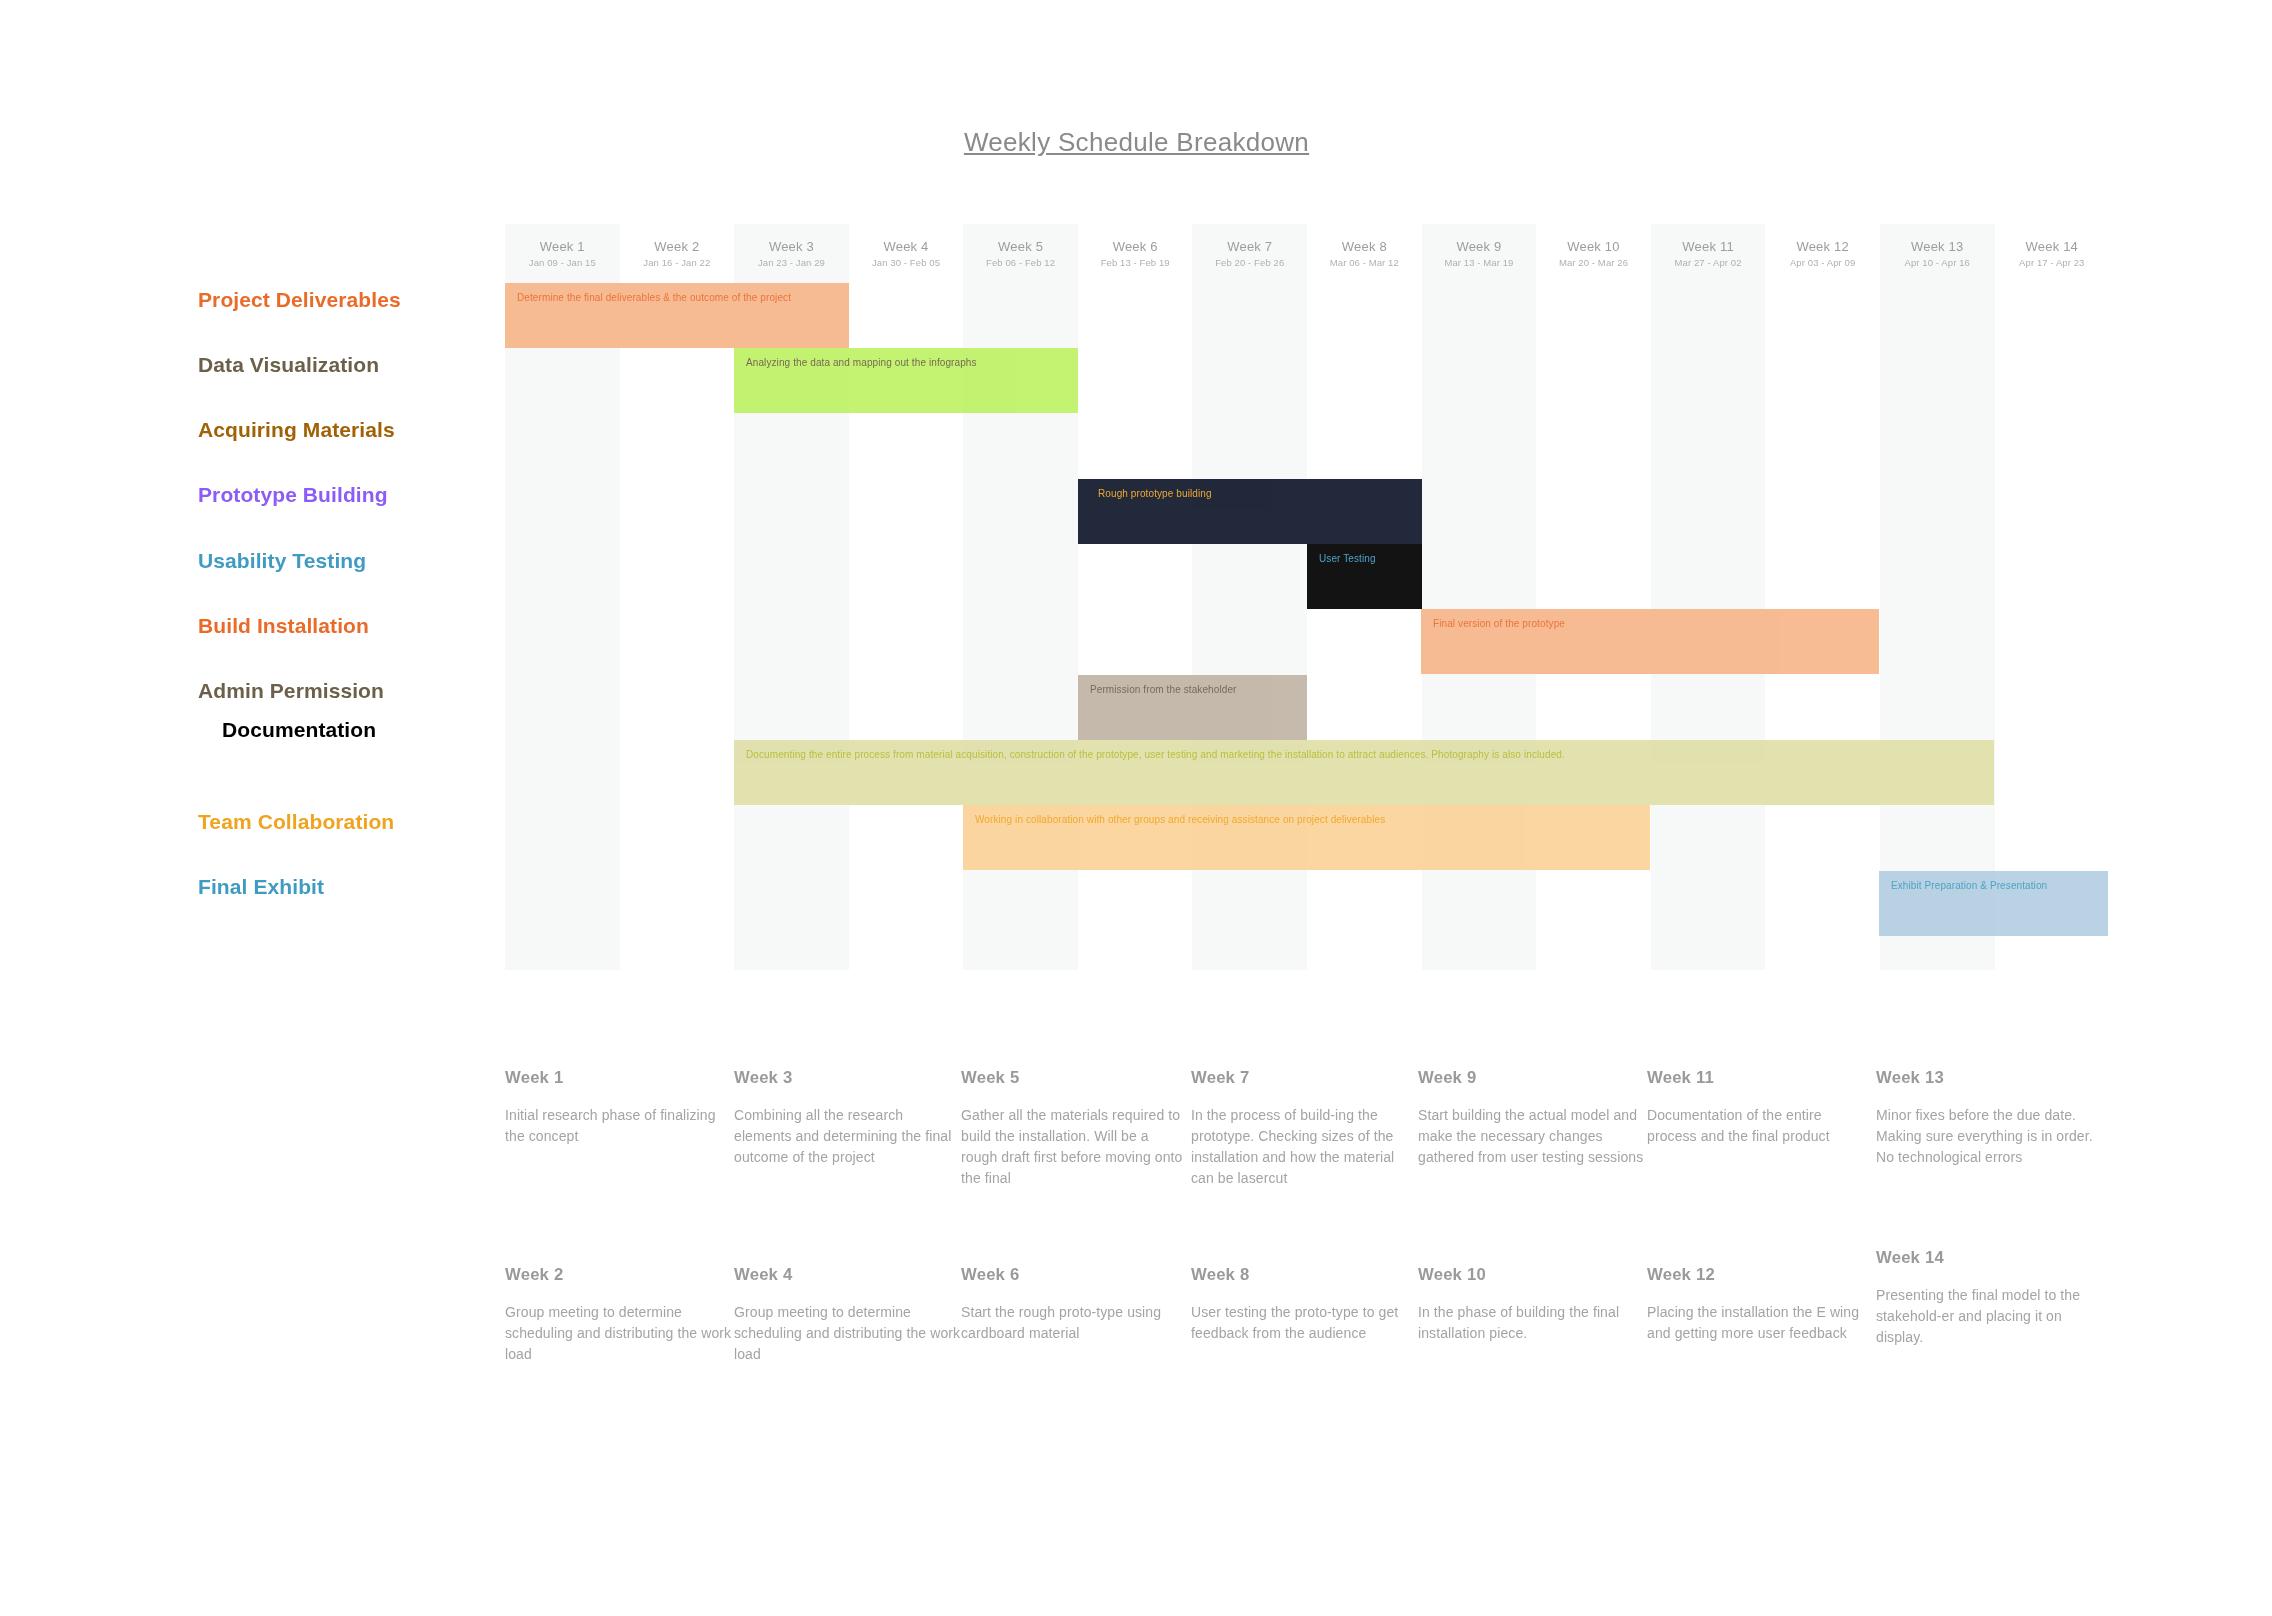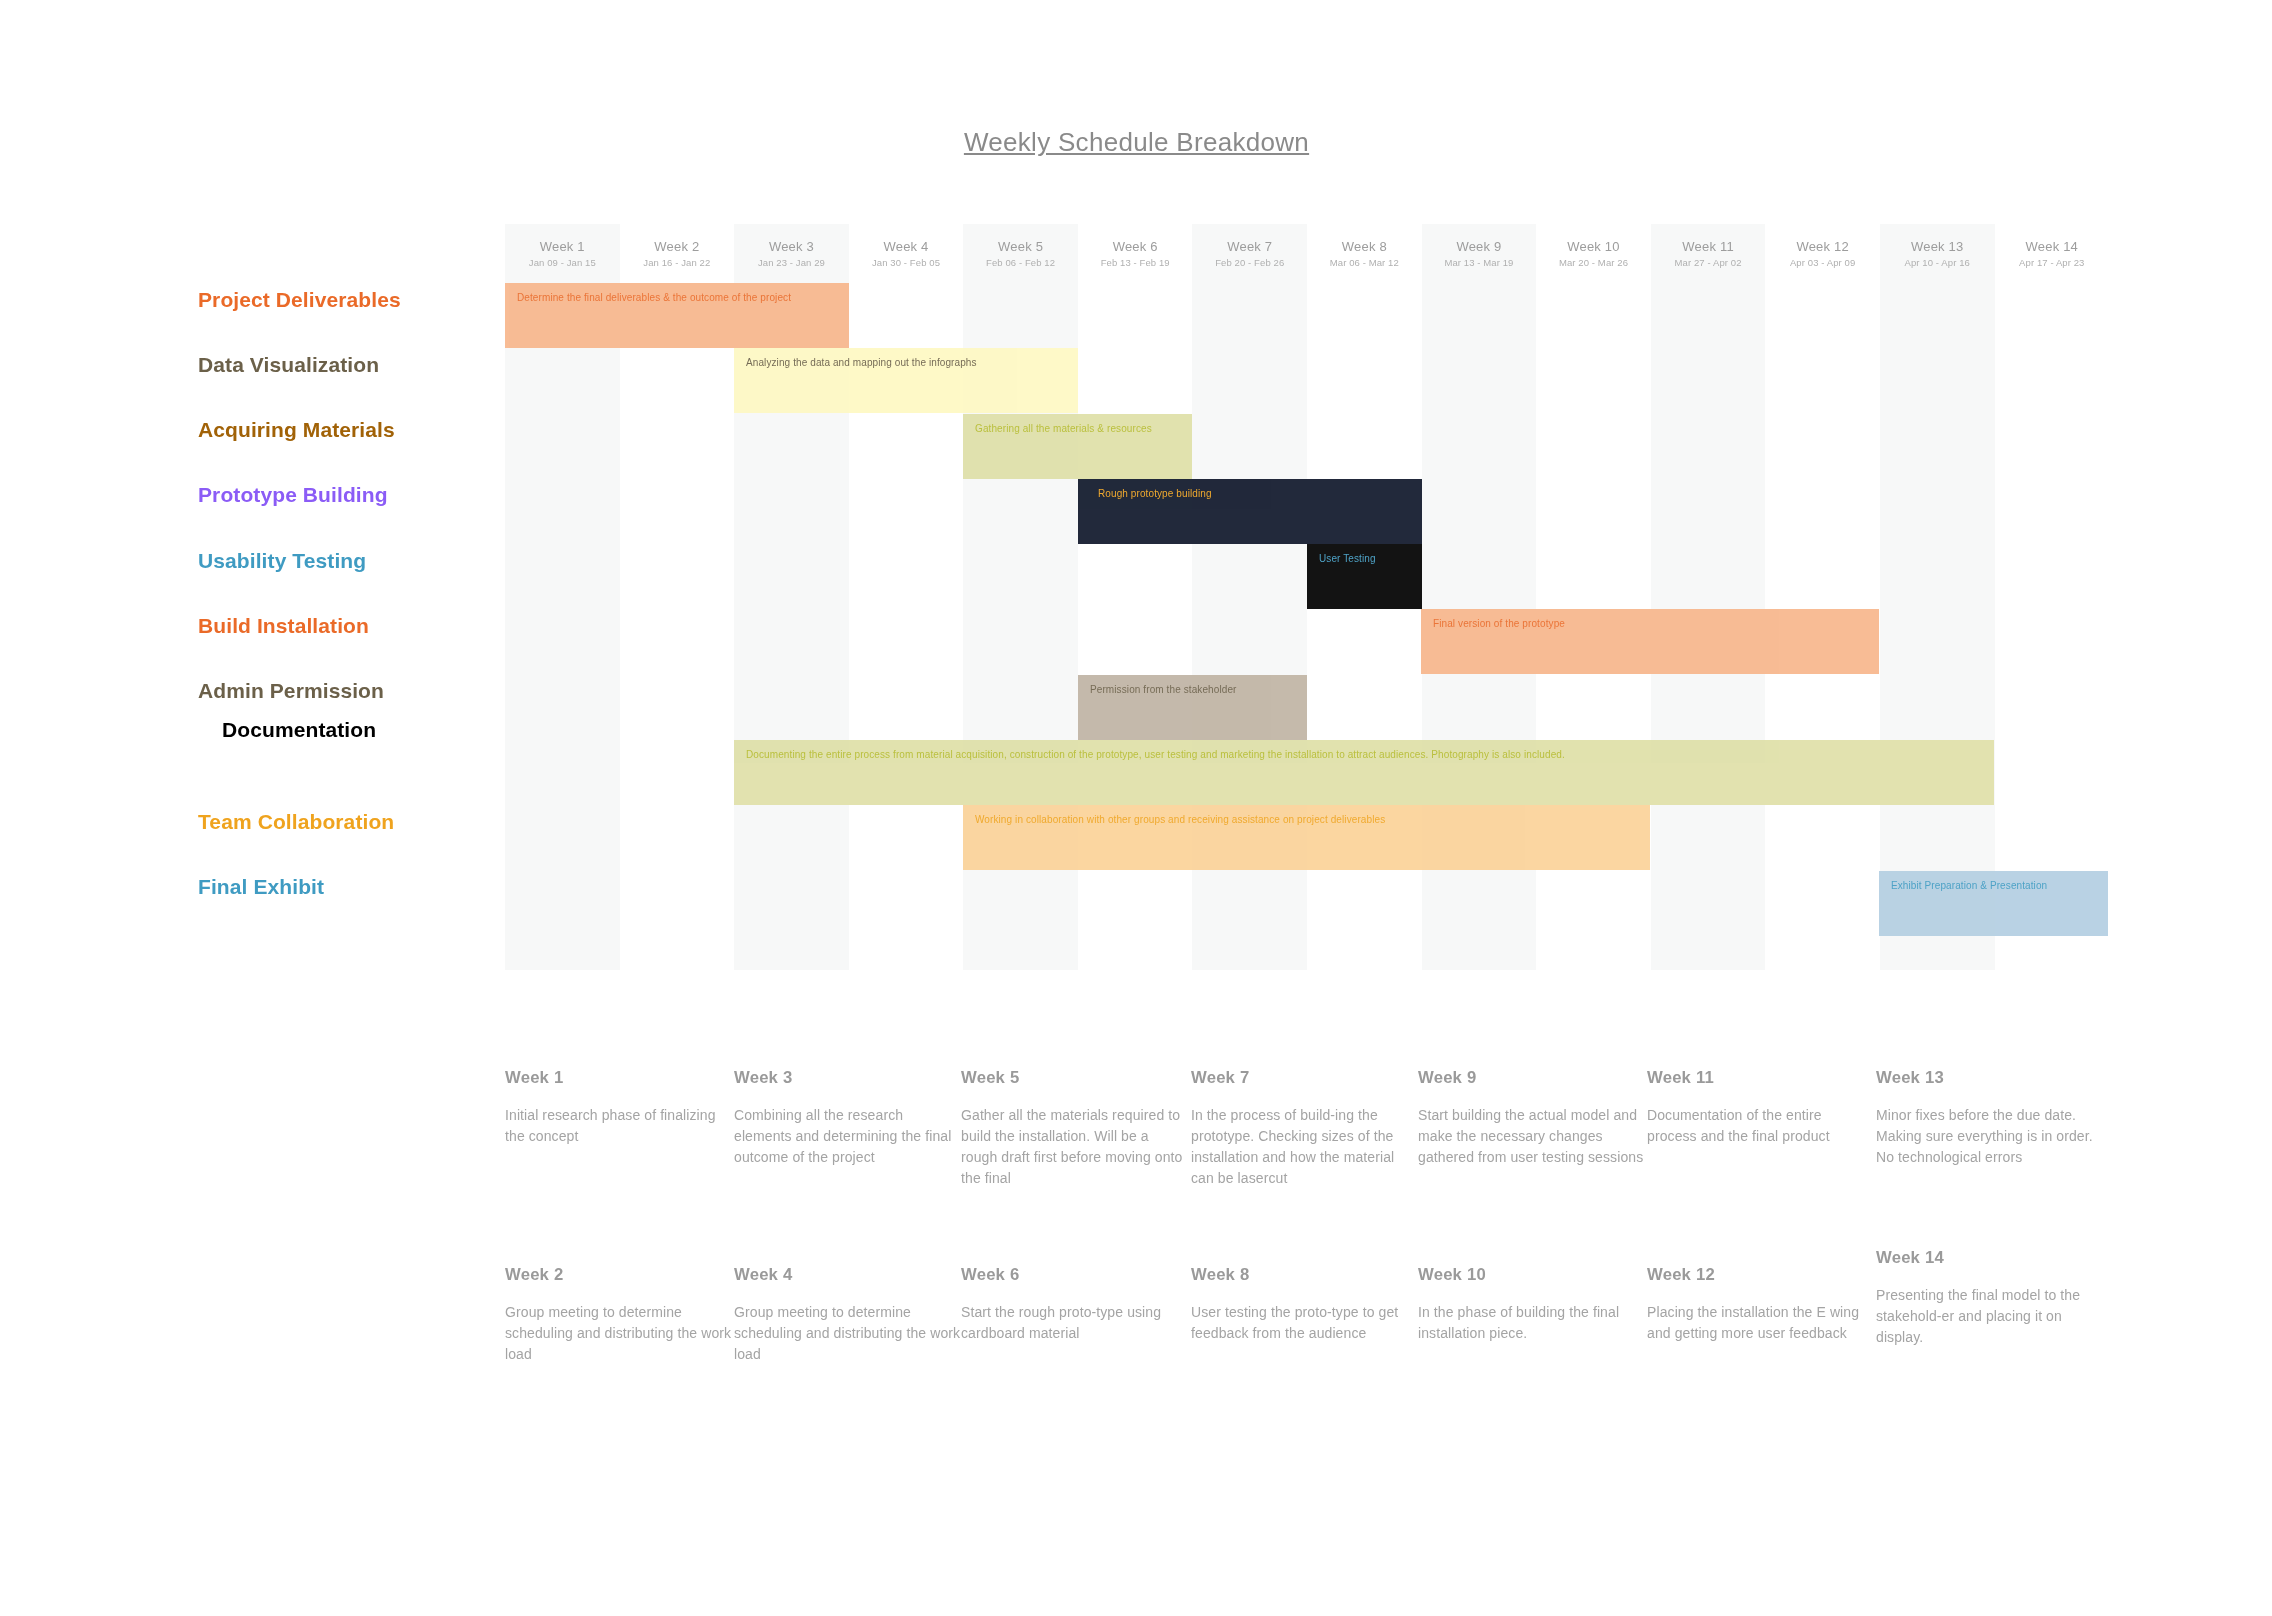--- a/index.html
+++ b/index.html
@@ -179,24 +179,21 @@
         <div class="week-head">
           <div class="wh-name">Week 14</div>
           <div class="wh-dates">Apr 17 - Apr 23</div>
         </div>
       </div>
     <div class="rows" id="gantt-rows">
         <div class="grow" style="top: 0px;">
           <div class="bar" style="left: 0px; width: 344px; background: rgb(247, 182, 140); color: rgb(234, 106, 40); opacity: 0.92;">Determine the final deliverables &amp; the outcome of the project</div>
         </div>
         <div class="grow" style="top: 65px;">
-          <div class="bar" style="left: 229px; width: 344px; background: #fef9c3; color: rgb(107, 96, 73); opacity: 0.92;">Analyzing the data and mapping out the infographs</div>
-        </div>
-        <div class="grow" style="top: 131px;">
-          <div class="bar" style="left: 458px; width: 229px; background: rgb(223, 224, 168); color: rgb(181, 187, 46); opacity: 0.92;">Gathering all the materials &amp; resources</div>
+          <div class="bar" style="left: 229px; width: 344px; background: #bef264; color: rgb(107, 96, 73); opacity: 0.92;">Analyzing the data and mapping out the infographs</div>
         </div>
         <div class="grow" style="top: 196px;">
           <div class="bar" style="left: 573px; width: 344px; background: #0f172a; color: rgb(239, 163, 30); opacity: 0.92; padding-left: 20px;">Rough prototype building</div>
         </div>
         <div class="grow" style="top: 261px;">
           <div class="bar" style="left: 802px; width: 115px; background: #000000; color: rgb(63, 155, 194); opacity: 0.92;">User Testing</div>
         </div>
         <div class="grow" style="top: 326px;">
           <div class="bar" style="left: 916px; width: 458px; background: rgb(247, 182, 140); color: rgb(234, 106, 40); opacity: 0.92;">Final version of the prototype</div>
         </div>

